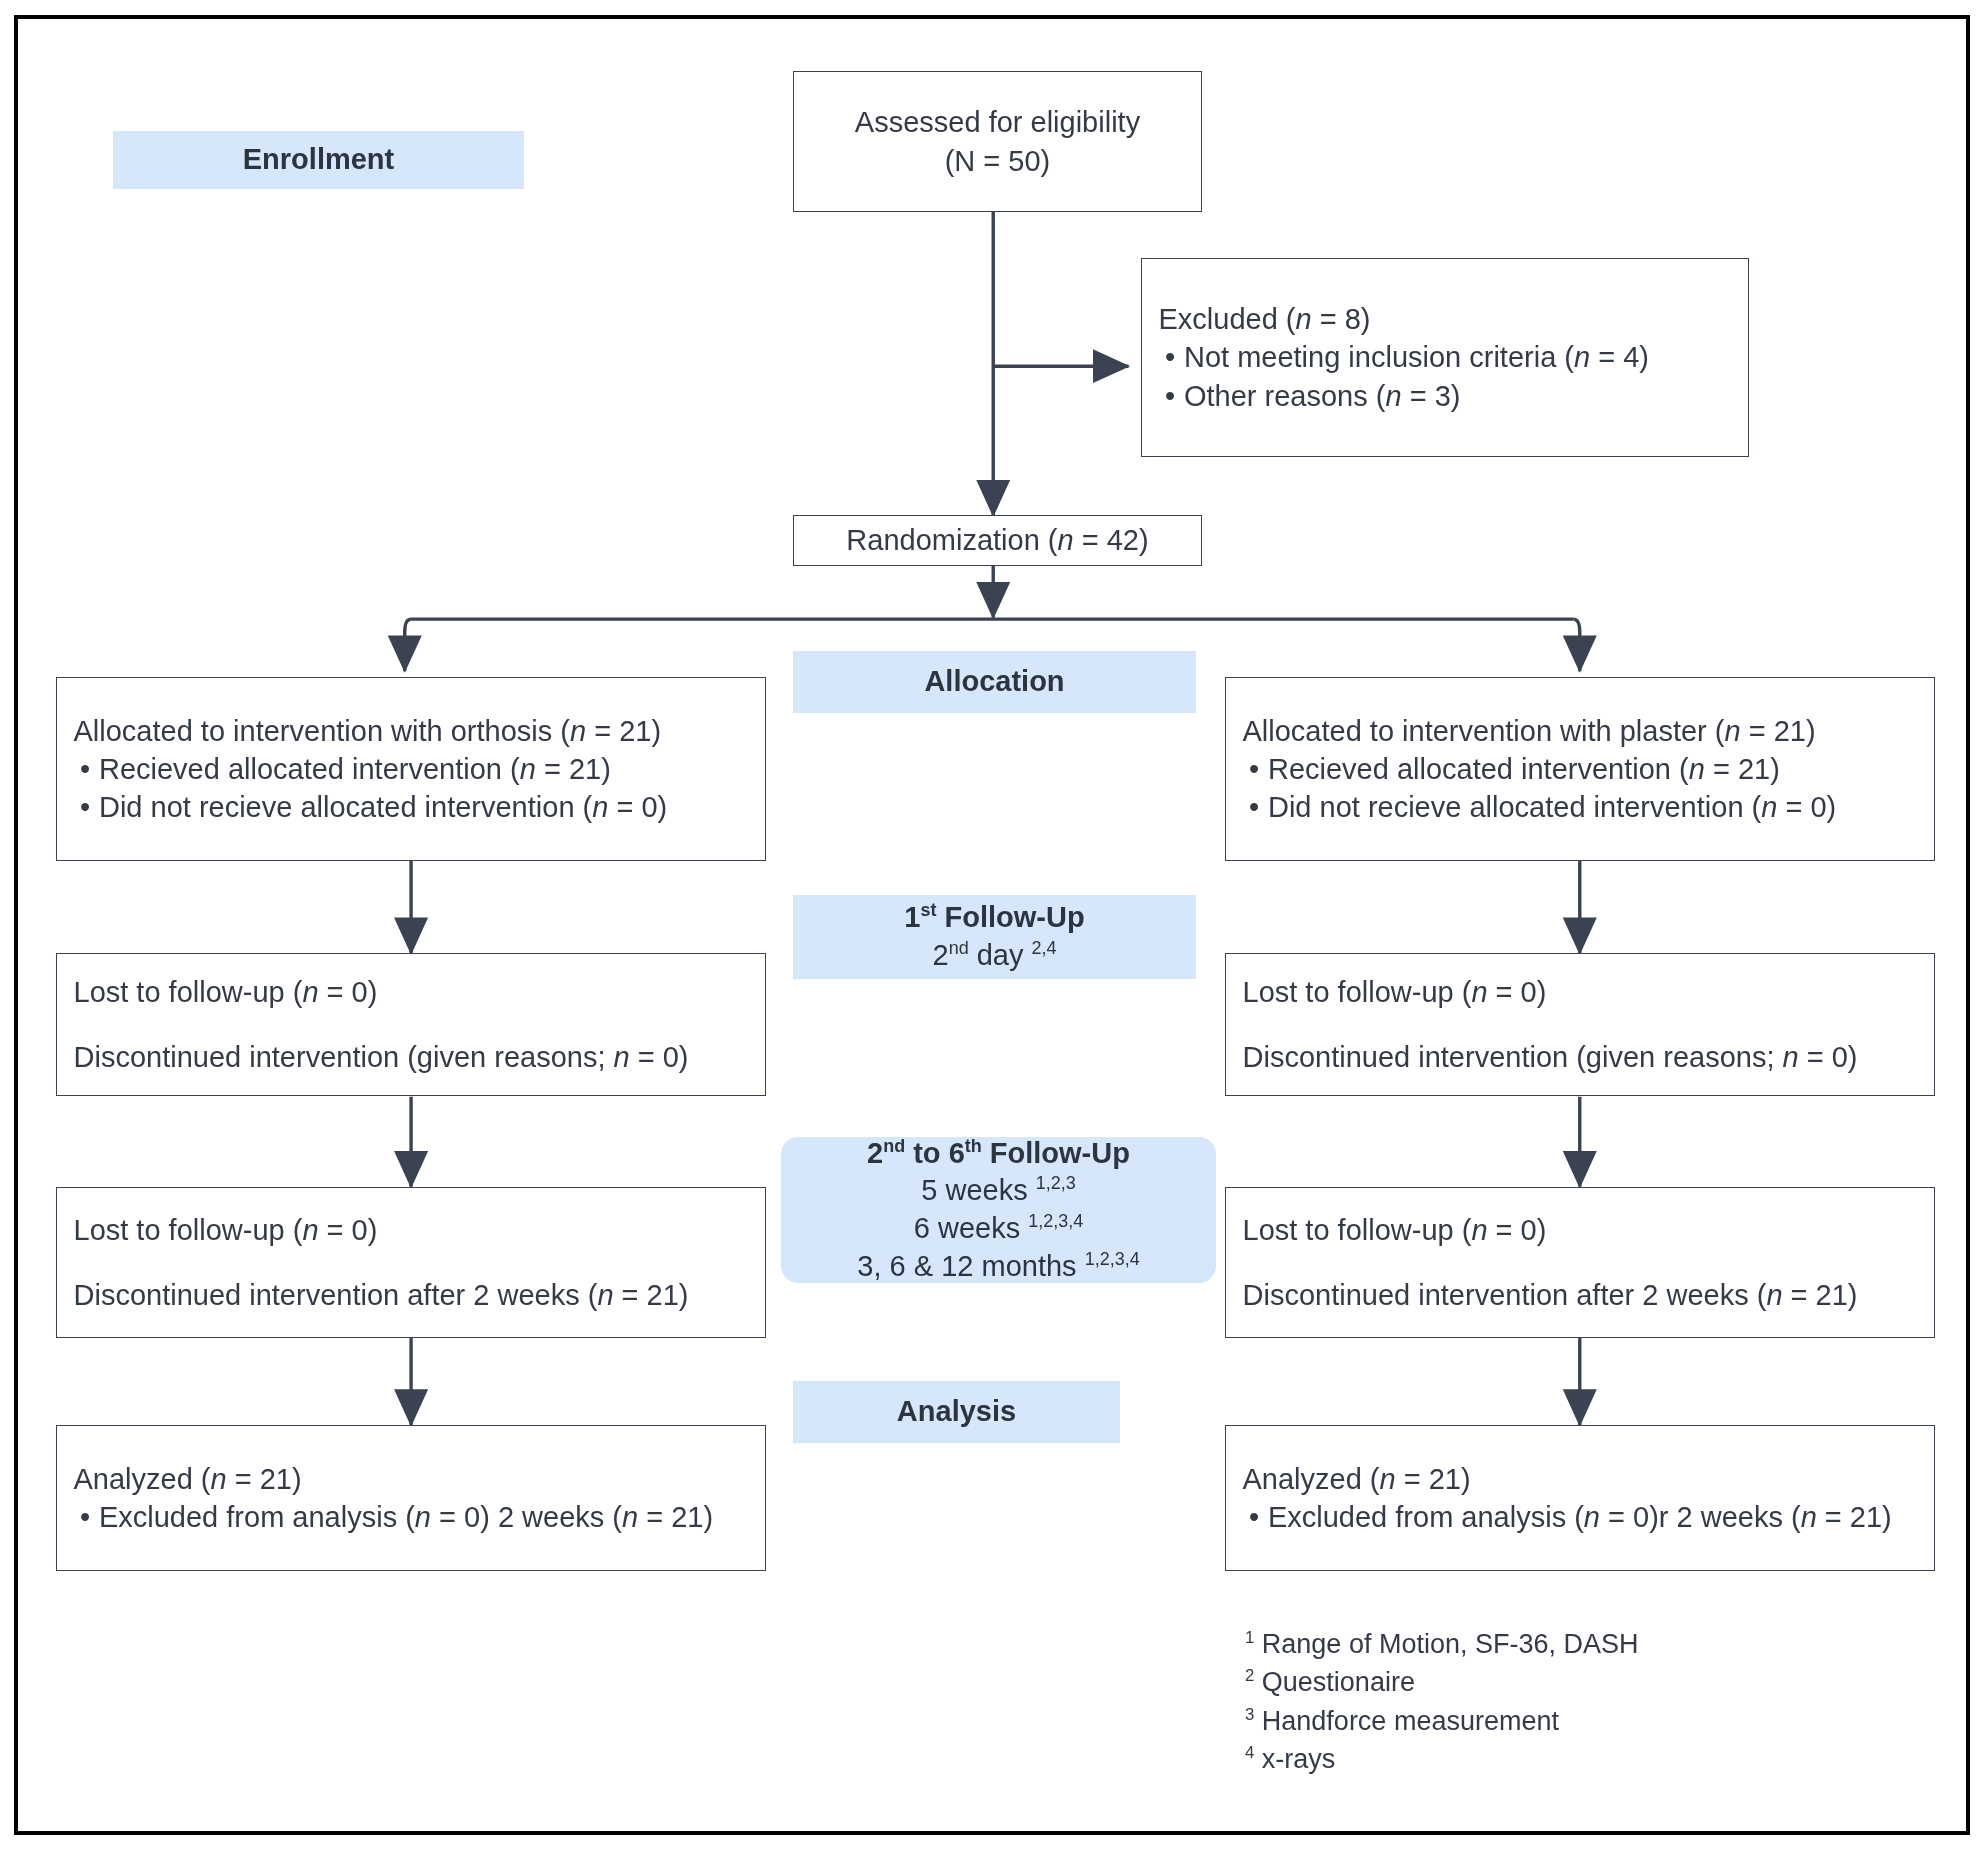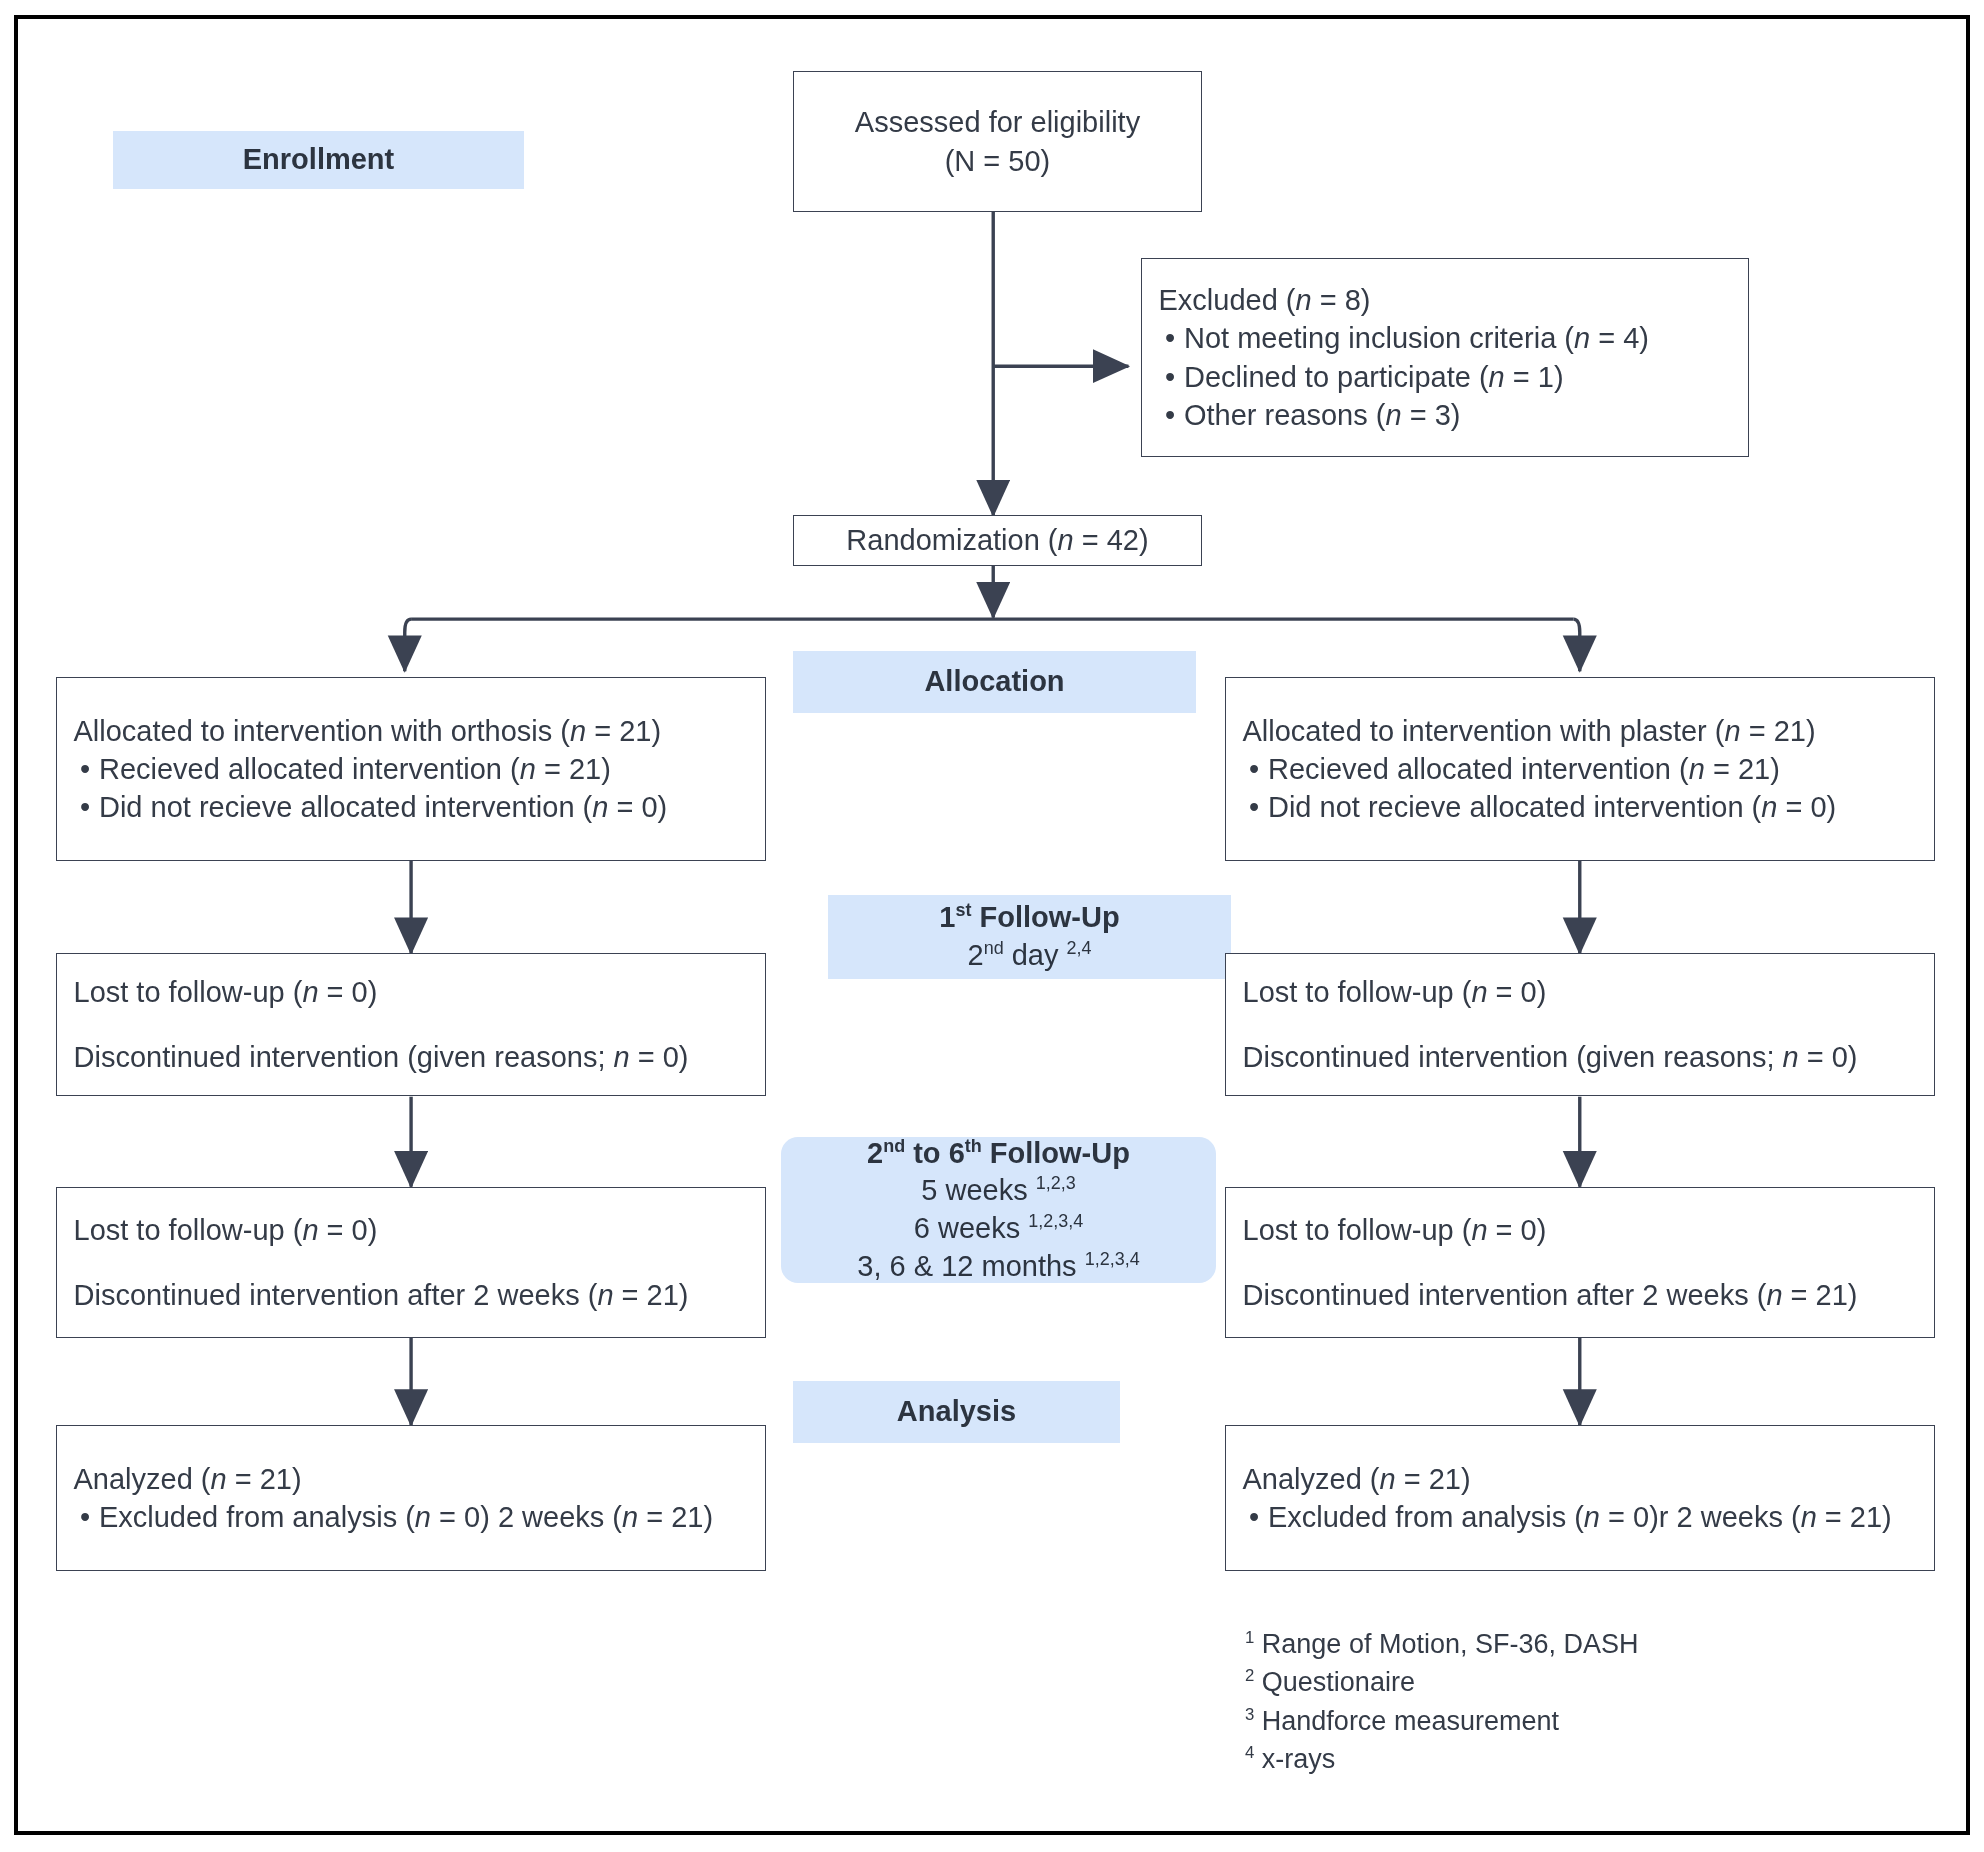--- a/index.html
+++ b/index.html
@@ -136,21 +136,21 @@
   </svg>
 
   <div class="banner" style="left:793px; top:651px; width:403px; height:62px;">
     <span class="bn-title">Allocation</span>
   </div>
 
   <div class="banner" style="left:113px; top:131px; width:411px; height:58px;">
     <span class="bn-title">Enrollment</span>
   </div>
 
-  <div class="banner" style="left:828px; top:895px; width:403px; height:84px;">
+  <div class="banner" style="left:793px; top:895px; width:403px; height:84px;">
     <span class="bn-title"><span>1</span><sup>st</sup><span> Follow-Up</span></span>
     <span class="bn-sub"><span>2</span><sup>nd</sup><span> day </span><sup>2,4</sup></span>
   </div>
 
   <div class="banner" style="left:781px; top:1137px; width:435px; height:146px;border-radius:17px;">
     <span class="bn-title"><span>2</span><sup>nd</sup><span> to 6</span><sup>th</sup><span> Follow-Up</span></span>
     <span class="bn-sub"><span>5 weeks </span><sup>1,2,3</sup></span>
     <span class="bn-sub"><span>6 weeks </span><sup>1,2,3,4</sup></span>
     <span class="bn-sub"><span>3, 6 &amp; 12 months </span><sup>1,2,3,4</sup></span>
   </div>
@@ -160,21 +160,20 @@
   </div>
 
   <div class="node center-text" style="left:793px; top:71px; width:409px; height:141px;">
     <span class="plain-line">Assessed for eligibility</span>
     <span class="plain-line">(N = 50)</span>
   </div>
 
   <div class="node" style="left:1141px; top:258px; width:608px; height:199px;">
     <span class="plain-line"><span>Excluded (</span><i>n</i><span> = 8)</span></span>
     <span class="bullet-line"><span>Not meeting inclusion criteria (</span><i>n</i><span> = 4)</span></span>
-    <span class="bullet-line"><span>Declined to participate (</span><i>n</i><span> = 1)</span></span>
     <span class="bullet-line"><span>Other reasons (</span><i>n</i><span> = 3)</span></span>
   </div>
 
   <div class="node center-text" style="left:793px; top:515px; width:409px; height:51px;text-align:center;">
     <span class="plain-line"><span>Randomization (</span><i>n</i><span> = 42)</span></span>
   </div>
 
   <div class="node" style="left:56px; top:677px; width:710px; height:184px;">
     <span class="plain-line"><span>Allocated to intervention with </span><b>orthosis</b><span> (</span><i>n</i><span> = 21)</span></span>
     <span class="bullet-line"><span>Recieved allocated intervention (</span><i>n</i><span> = 21)</span></span>

